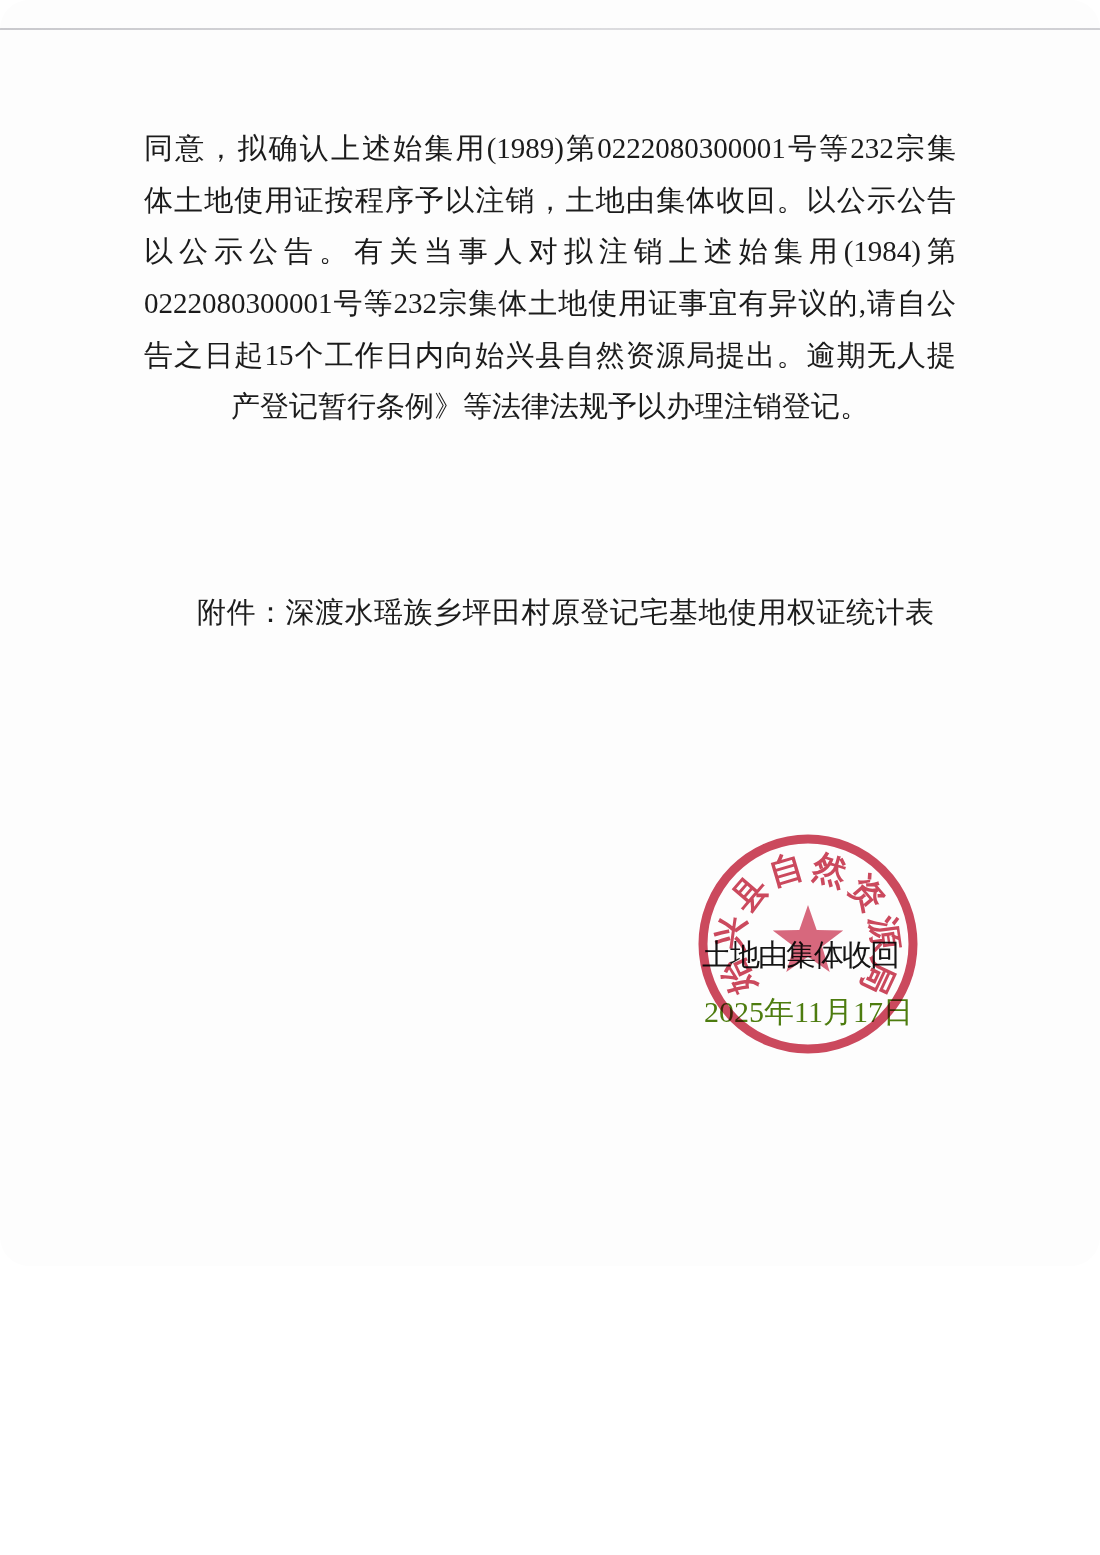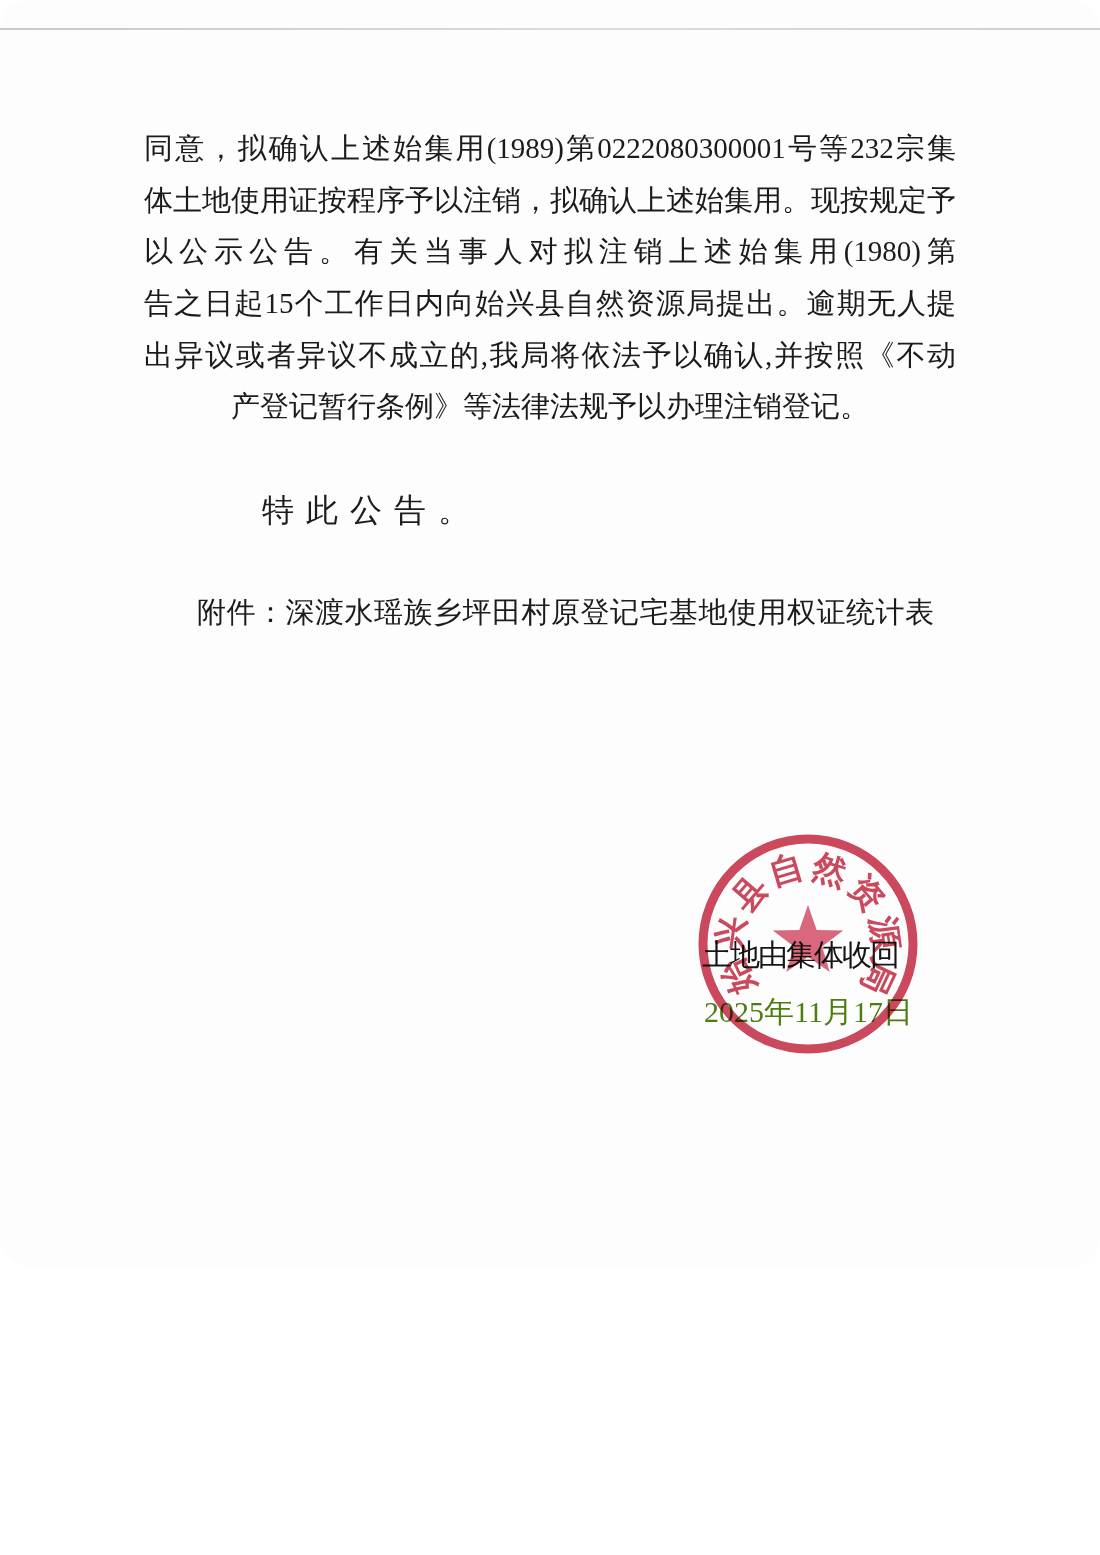--- a/index.html
+++ b/index.html
@@ -104,28 +104,27 @@
 </style>
 </head>
 <body>
 
 <div id="page">
 
   <div id="top-rule"></div>
 
   <div id="body-block">
     <div class="jline">同意，拟确认上述始集用(1989)第0222080300001号等232宗集</div>
-    <div class="jline">体土地使用证按程序予以注销，拟确认上述始集用。现按规定予</div>
-    <div class="jline">以公示公告。有关当事人对拟注销上述始集用(1980)第</div>
+    <div class="jline">体土地使用证按程序予以注销，土地由集体收回。以公示公告</div>
+    <div class="jline">以公示公告。有关当事人对拟注销上述始集用(1984)第</div>
+    <div class="jline">0222080300001号等232宗集体土地使用证事宜有异议的,请自公</div>
     <div class="jline">告之日起15个工作日内向始兴县自然资源局提出。逾期无人提</div>
-    <div class="jline">出异议或者异议不成立的,我局将依法予以确认,并按照《不动</div>
     <div class="nline">产登记暂行条例》等法律法规予以办理注销登记。</div>
   </div>
 
-  <div id="closing-line">特此公告。</div>
 
   <div id="attachment-line">附件：深渡水瑶族乡坪田村原登记宅基地使用权证统计表</div>
 
 
 
   <div id="signer-line">土地由集体收回</div>
 
   <div id="date-line">2025年11月17日</div>
 
   <svg id="seal" viewBox="0 0 245 245" xmlns="http://www.w3.org/2000/svg">

